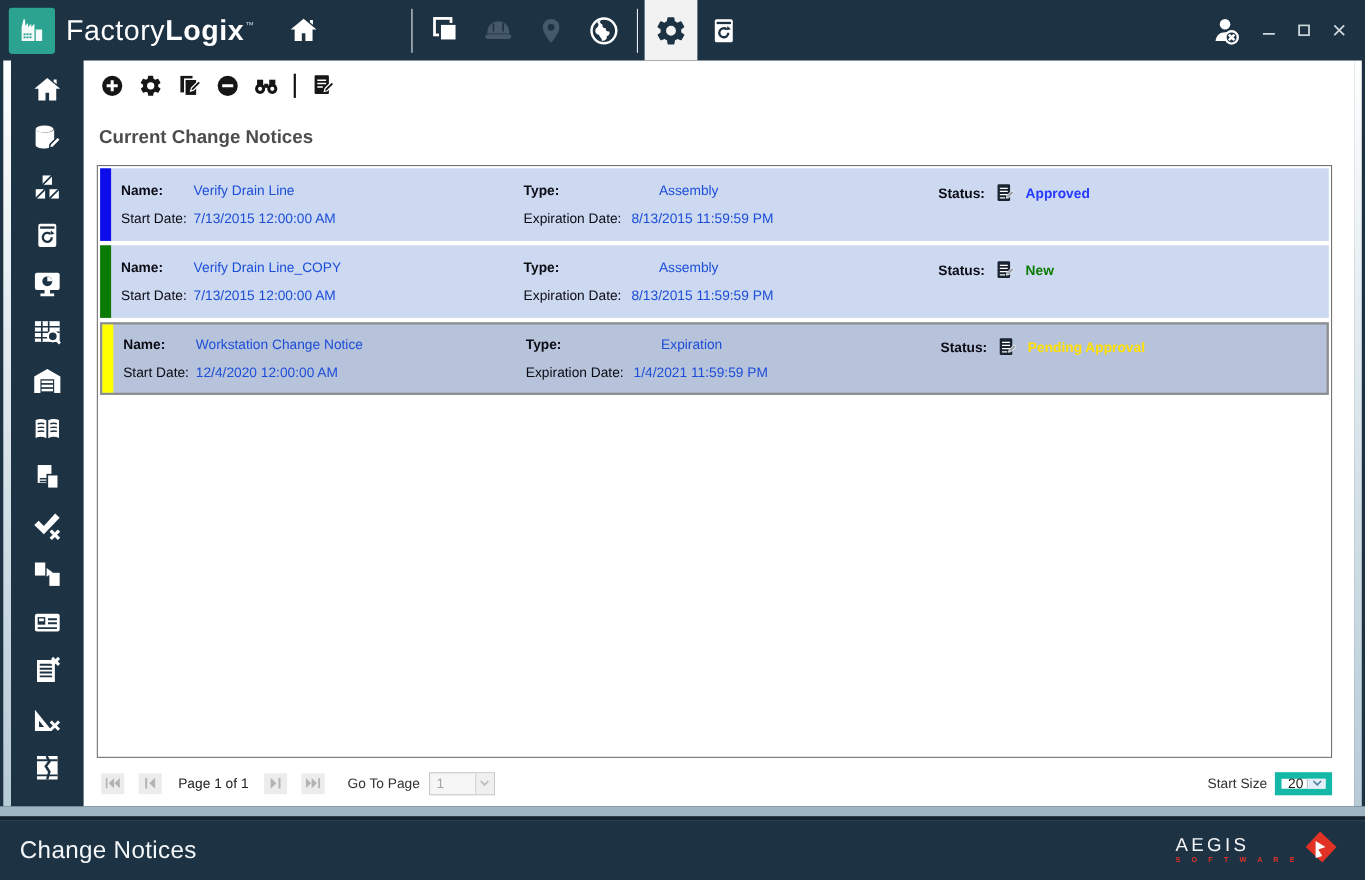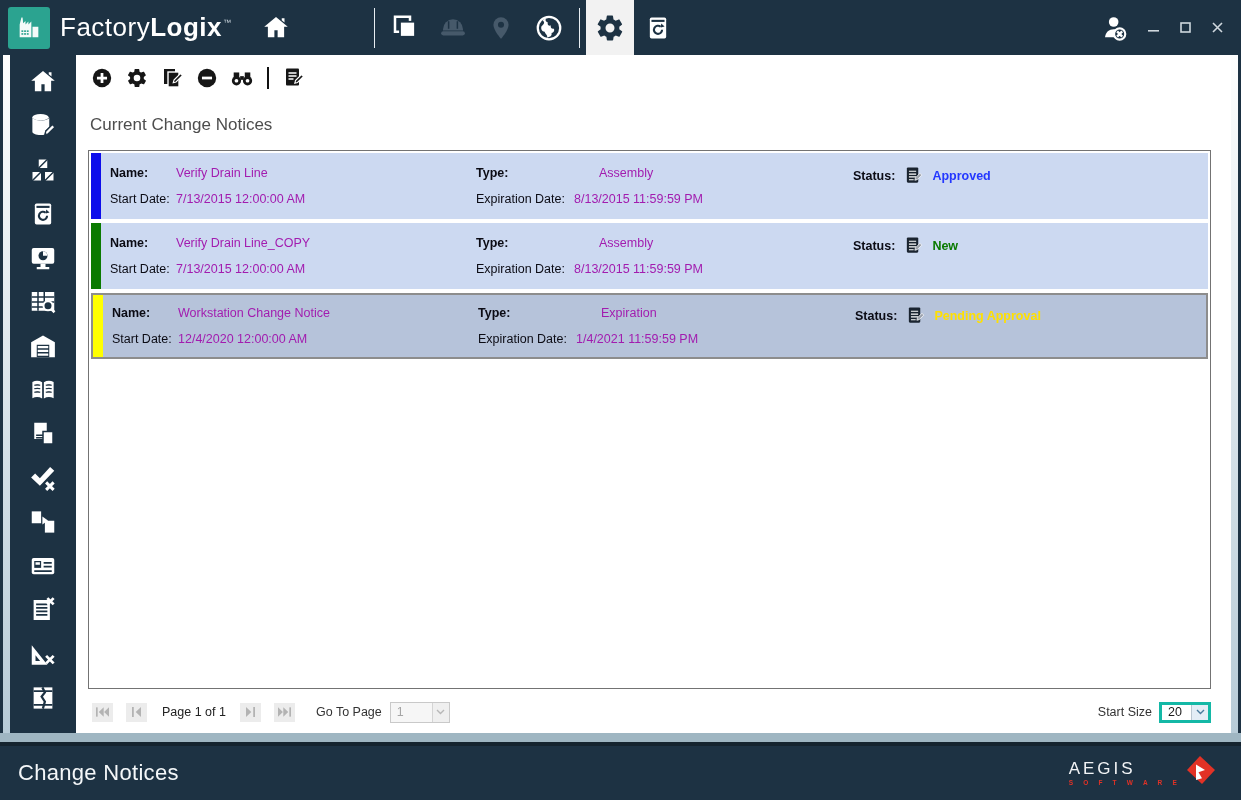--- a/index.html
+++ b/index.html
@@ -30,51 +30,51 @@
              padding-top:12px; gap:14px; flex:0 0 auto; overflow:hidden; }
   .side-item { width:36px; height:30px; display:flex; align-items:center; justify-content:center; cursor:pointer; }
 
   .content { flex:1 1 auto; background:#fff; display:flex; flex-direction:column; min-width:0; padding:8px 20px 8px 12px; }
 
   
   .toolbar { display:flex; align-items:center; gap:11px; padding-left:2px; height:30px; flex:0 0 auto; }
   .tbico { width:24px; height:24px; display:flex; align-items:center; justify-content:center; cursor:pointer; }
   .tbsep { width:2px; height:22px; background:#111; margin:0 2px; }
 
-  .page-title { color:#4d4d4d; font-size:17px; font-weight:400; margin-top:22px; margin-left:2px; flex:0 0 auto; }
+  .page-title { color:#4d4d4d; font-size:17px; font-weight:700; margin-top:22px; margin-left:2px; flex:0 0 auto; }
 
   
   .list { border:1px solid #737373; margin-top:15px; flex:1 1 auto; min-height:0;
           background:#fff; padding:2px; overflow:hidden; }
   .notice-row { height:66px; background:#ccd9f1; display:flex; margin-bottom:4px; cursor:pointer; }
   .notice-row.selected { background:#b6c3da; border:2px solid #8d8d8d; }
   .stripe { width:10px; flex:0 0 auto; }
   .row-grid { flex:1; display:grid; grid-template-columns:66px 300px 98px 258px 1fr;
               align-content:center; row-gap:7px; padding-left:9px; font-size:12.5px; }
   .lbl { color:#0b0b14; }
   .lbl.b { font-weight:700; }
-  .val { color:#a21caf; }
+  .val { color:#1d4ed8; }
   .type-val { padding-left:25px; }
   .status-cell { display:flex; align-items:center; gap:9px; padding-left:21px; }
   .status-text { font-weight:700; font-size:12.5px; }
 
   
   .pager { height:26px; margin-top:10px; display:flex; align-items:center; flex:0 0 auto;
            font-size:12.5px; color:#333; padding-left:4px; }
   .pgbtn { width:21px; height:19px; background:#ececec; display:flex; align-items:center; justify-content:center;
            margin-right:13px; cursor:pointer; }
   .pginfo { margin-right:14px; margin-left:2px; color:#222; }
   .goto-label { margin-left:8px; margin-right:8px; }
   .fake-select { height:21px; border:1px solid #c9c9c9; background:#f6f6f6; display:flex; align-items:center; cursor:default; }
   .fake-select .fs-val { flex:1; padding-left:6px; color:#a5a5a5; }
   .fake-select .fs-btn { width:17px; height:100%; background:#efefef; border-left:1px solid #d4d4d4;
                          display:flex; align-items:center; justify-content:center; }
   .goto-select { width:60px; }
   .pager-right { margin-left:auto; display:flex; align-items:center; gap:7px; }
-  .size-select { width:52px; border:3px solid #14b8a6; background:#fff; cursor:pointer; }
+  .size-select { width:52px; border:6px solid #14b8a6; background:#fff; cursor:pointer; }
   .size-select .fs-val { color:#1a1a1a; }
   .size-select .fs-btn { background:#e3edf6; border-left:1px solid #b9c6d1; }
 
   
   .band { height:13px; background:#9fb6c2; flex:0 0 auto; border-bottom:4px solid #15242f; }
   .footer { height:54px; background:#1d3243; display:flex; align-items:center; flex:0 0 auto; padding:0 18px; }
   .footer-title { color:#f4f7f9; font-size:22px; font-weight:300; letter-spacing:.3px; }
   .aegis { margin-left:auto; display:flex; align-items:center; gap:2px; padding-right:6px; }
   .aegis-txt { display:flex; flex-direction:column; align-items:flex-start; line-height:1; }
   .aegis-name { color:#f2f4f6; font-size:17px; letter-spacing:3px; font-weight:400; }

